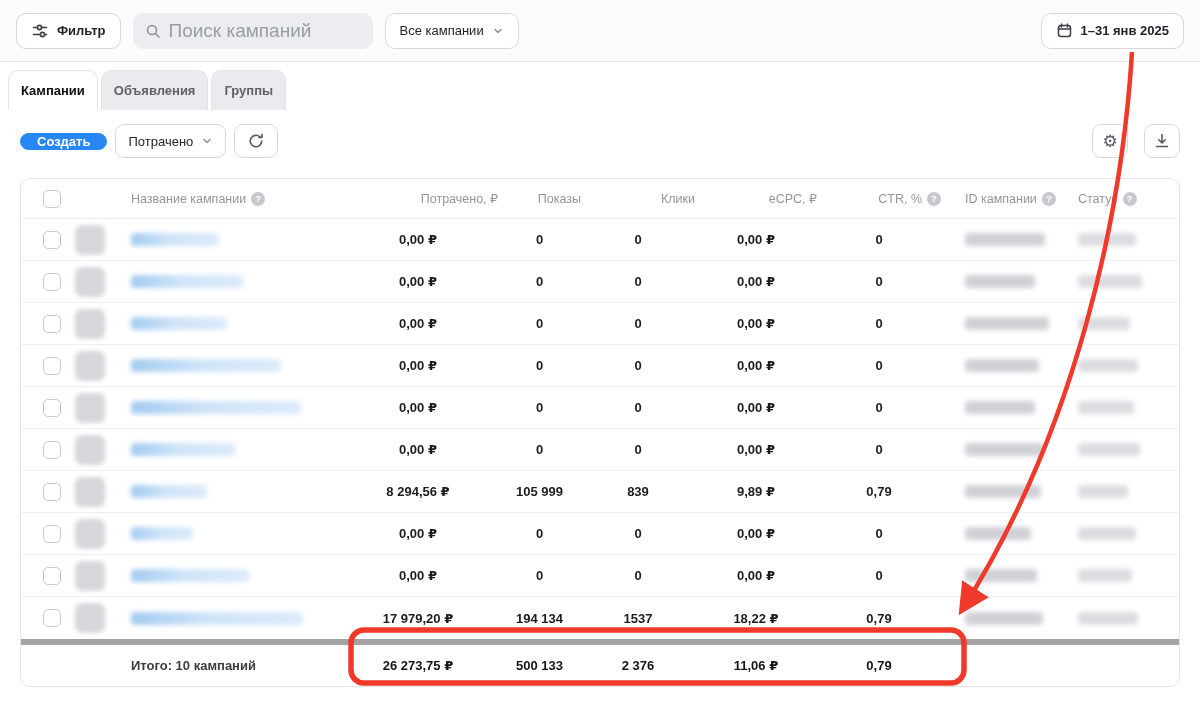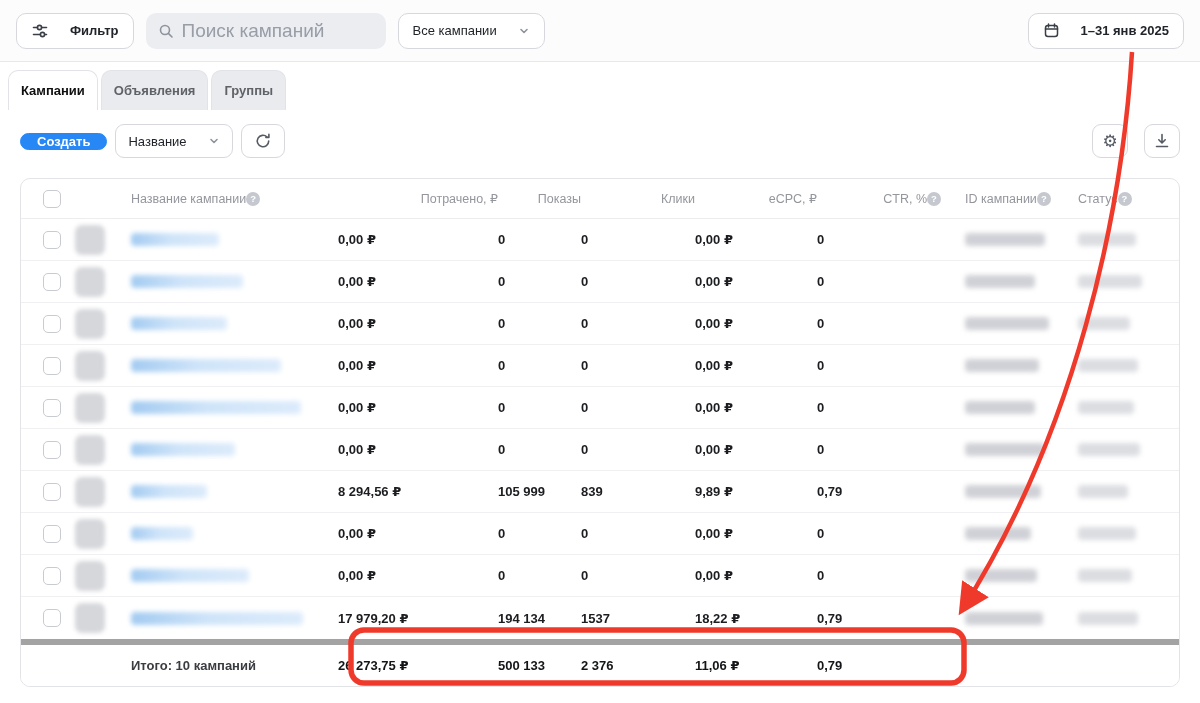--- a/index.html
+++ b/index.html
@@ -5,21 +5,21 @@
   :root{ --accent:#2787f5; --annotation:#ef3a2b; }
   *{box-sizing:border-box;margin:0;padding:0}
   html,body{width:1200px;height:703px}
   body{
     font-family:"Liberation Sans","DejaVu Sans",sans-serif;
     background:#fff;color:#19191a;position:relative;overflow:hidden;
   }
   
   .topbar{height:62px;display:flex;align-items:center;gap:12px;padding:0 16px;
     background:#fcfcfd;border-bottom:1px solid #e7e8ec}
-  .btn{display:inline-flex;align-items:center;gap:21px;height:36px;padding:0 14px;
+  .btn{display:inline-flex;align-items:center;gap:8px;height:36px;padding:0 14px;
     border:1px solid #d6d8de;border-radius:10px;background:#fff;font-size:13px;
     font-weight:600;color:#21252b;cursor:pointer;font-family:inherit}
   .btn.light{font-weight:500}
   .search{display:flex;align-items:center;gap:8px;width:240px;height:36px;padding:0 12px;
     background:#ebedf1;border-radius:10px}
   .search input{border:0;background:transparent;outline:none;font:inherit;font-size:19px;
     width:100%;color:#0f172a}
   .search input::placeholder{color:#989da7}
   .spacer{flex:1}
   .ic{display:block;flex:none}
@@ -36,23 +36,23 @@
     height:17px;border-radius:9px;padding:0 16px;font-size:13px;font-weight:600}
   .iconbtn{width:44px;justify-content:center;padding:0}
   .iconbtn.sm{width:36px}
   .toolbar .right{margin-left:auto;display:flex;gap:16px}
   .gear{font-size:17px;line-height:1;color:#555a63}
   
   .card{margin:6px 20px 0;border:1px solid #e3e4e8;border-radius:10px;background:#fff;overflow:hidden}
   .tgrid{display:grid;grid-template-columns:46px 46px 225px 160px 83px 114px 122px 124px 133px 107px;
     align-items:center}
   .thead{height:40px;border-bottom:1px solid #ededf0;color:#94969d;font-size:12.5px}
-  .th{display:flex;align-items:center;cursor:pointer}
+  .th{display:flex;align-items:center;gap:5px;cursor:pointer}
   .th.num{justify-content:flex-end}
-  .num{text-align:left}
+  .num{text-align:center}
   .trow{height:42px;border-bottom:1px solid #f0f0f3}
   .trow:last-child{border-bottom:none}
   .trow .num{font-weight:600;font-size:13px;color:#1c1d20}
   .cell-check{padding-left:22px}
   .cell-name,.col-name{padding-left:18px}
   .col-id{padding-left:24px}
   .col-status{padding-left:4px}
   .cb{width:18px;height:18px;border:1.5px solid #c9cbd2;border-radius:5px;background:#fff;
     display:block;cursor:pointer}
   .thumb{width:30px;height:30px;border-radius:7px;background:#d6d7db;filter:blur(2px);margin-left:8px}
@@ -114,21 +114,21 @@
     <div class="tab active">Кампании</div>
     <div class="tab">Объявления</div>
     <div class="tab">Группы</div>
   </div>
 
 <div class="toolbar">
   <button class="btn btn-primary">
     <span>Создать</span>
   </button>
   <button class="btn btn-sm light">
-    <span>Название</span>
+    <span>Потрачено</span>
     <svg class="ic" width="12" height="12" viewBox="0 0 12 12" fill="none" stroke="#8f939d" stroke-width="1.6" stroke-linecap="round" stroke-linejoin="round">
       <path d="M3 4.5l3 3 3-3"></path>
     </svg>
   </button>
   <button class="btn btn-sm iconbtn">
     <svg class="ic" width="18" height="18" viewBox="0 0 18 18" fill="none" stroke="#555a63" stroke-width="1.6" stroke-linecap="round" stroke-linejoin="round">
       <path d="M14.7 9A5.7 5.7 0 1 1 13 4.95"></path>
       <path d="M14.9 2.4v3h-3"></path>
     </svg>
   </button>

